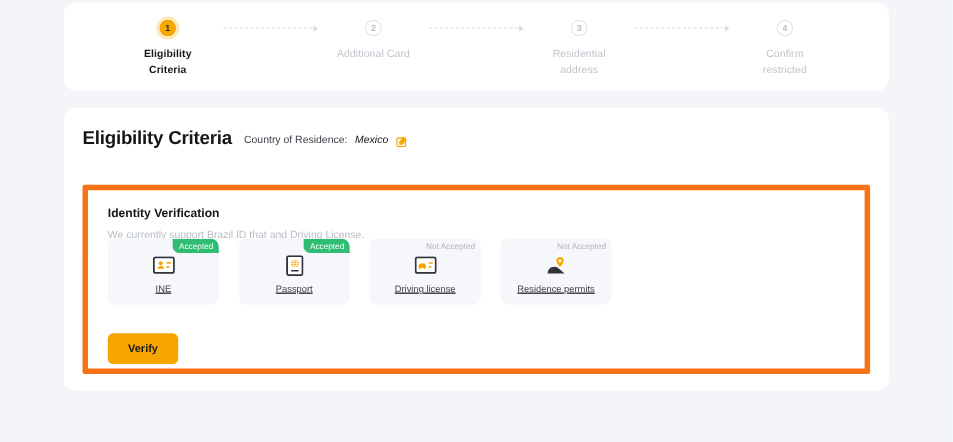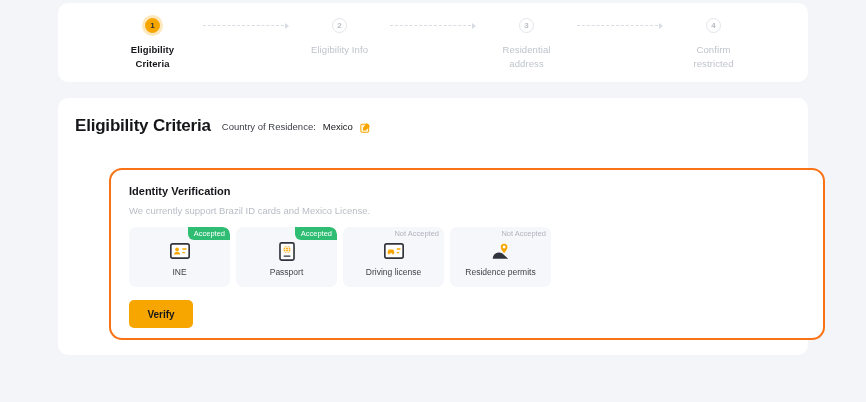--- a/index.html
+++ b/index.html
@@ -147,20 +147,21 @@
 
   .residence-label {
     font-size: 9.5px;
     color: #3d4049;
   }
 
   .residence-value {
     font-size: 9.5px;
     color: #15161a;
     margin-left: 7px;
+    font-style: italic;
   }
 
   .edit-icon {
     margin-left: 7px;
     display: inline-flex;
     align-items: center;
     position: relative;
     top: 1px;
   }
 
@@ -173,24 +174,23 @@
     line-height: 14px;
   }
 
   
   .inner-panel {
     position: absolute;
     left: 17px;
     top: 70px;
     width: 716px;
     height: 172px;
-    border: 2px solid #f97316;
-    border-radius: 13px;
+    border: 5px solid #f97316;
+    border-radius: 2px;
     background: #ffffff;
-    margin-left: 34px;
   }
 
   .panel-title {
     position: absolute;
     left: 18px;
     top: 15px;
     font-size: 11px;
     font-weight: 700;
     color: #15161a;
   }
@@ -200,23 +200,24 @@
     left: 18px;
     top: 35px;
     font-size: 9.5px;
     color: #b8bcc4;
   }
 
   
   .doc-row {
     position: absolute;
     left: 18px;
-    top: 57px;
-    display: flex;
-    gap: 6px;
+    top: 44px;
+    display: flex;
+    gap: 18px;
+    text-decoration: underline;
   }
 
   .doc-card {
     position: relative;
     width: 101px;
     height: 60px;
     background: #f6f7fa;
     border-radius: 7px;
     display: flex;
     flex-direction: column;
@@ -294,21 +295,21 @@
         <div class="step-label">Eligibility Criteria</div>
       </div>
 
       <div class="connector">
         <div class="dots"></div>
         <div class="arrow"></div>
       </div>
 
       <div class="step">
         <div class="step-circle">2</div>
-        <div class="step-label">Eligibility Info</div>
+        <div class="step-label">Additional Card</div>
       </div>
 
       <div class="connector">
         <div class="dots"></div>
         <div class="arrow"></div>
       </div>
 
       <div class="step">
         <div class="step-circle">3</div>
         <div class="step-label">Residential address</div>
@@ -340,21 +341,21 @@
             <path d="M9.6 1.6 L14.4 6.4 L8.4 12.4 L4.4 12.4 L4.4 8.4 Z" fill="#f7a600"></path>
           </svg>
         </span>
       </div>
     </div>
 
 
     <div class="inner-panel">
 
       <div class="panel-title">Identity Verification</div>
-      <div class="panel-sub">We currently support Brazil ID cards and Mexico License.</div>
+      <div class="panel-sub">We currently support Brazil ID that and Driving License.</div>
 
       <div class="doc-row">
 
         <div class="doc-card">
           <div class="doc-badge accepted">Accepted</div>
           <div class="doc-icon">
             <svg width="20" height="16" viewBox="0 0 24 19" fill="none">
               <rect x="1" y="1" width="22" height="17" rx="2.2" stroke="#31343c" stroke-width="2" fill="#ffffff"></rect>
               <circle cx="8.5" cy="7.6" r="2.2" fill="#f7a600"></circle>
               <path d="M4.8 13.6c0-2 1.7-3.1 3.7-3.1s3.7 1.1 3.7 3.1z" fill="#f7a600"></path>

